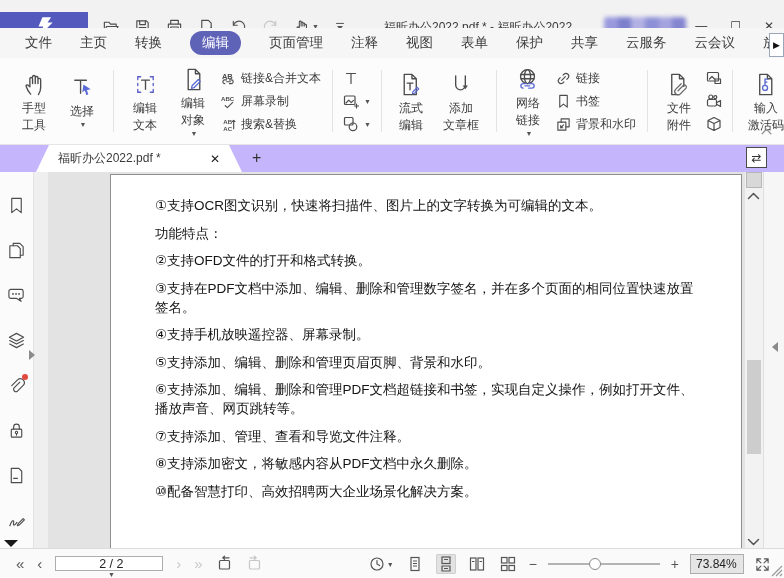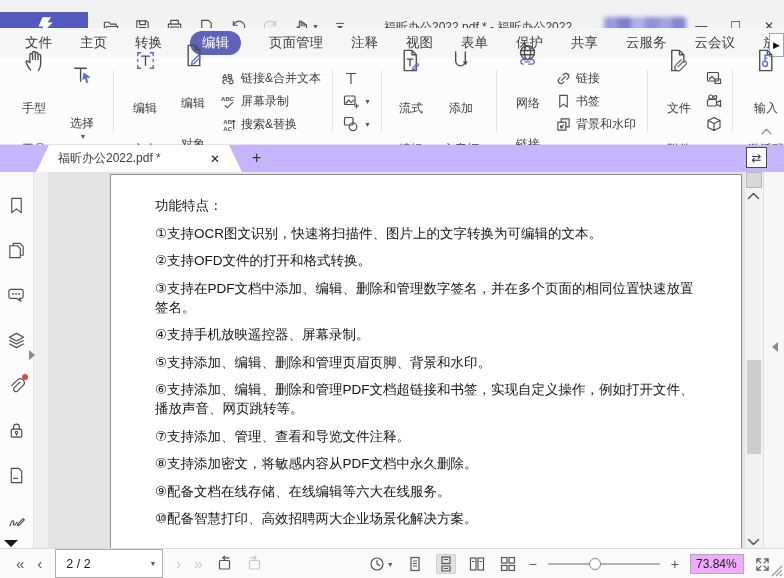--- a/index.html
+++ b/index.html
@@ -32,21 +32,21 @@
   .menu-tab.active { background:#5f63b8; color:#fff; border-radius:12px; padding:3px 12px; }
   .tab-scroll-right { position:absolute; right:0; top:33px; width:15px; height:24px; background:#fff;
                       border:1px solid #9aa7b8; display:flex; align-items:center; justify-content:center;
                       font-size:9px; color:#111; }
 
   
   .ribbon { position:absolute; left:0; top:58px; width:784px; height:87px; background:#fcfcfc;
             border-bottom:1px solid #e4e4e4; display:flex; align-items:center; padding-left:10px; }
   .rb-divider { width:1px; height:62px; background:#e3e3e3; margin:0 7px; flex:0 0 auto; }
   .rb-big { display:flex; flex-direction:column; align-items:center; width:48px; flex:0 0 auto; gap:3px; }
-  .rb-big .lbl { font-size:12px; color:#3c3c3c; line-height:14px; text-align:center; white-space:nowrap;margin-top:24px; }
+  .rb-big .lbl { font-size:12px; color:#3c3c3c; line-height:14px; text-align:center; white-space:nowrap; }
   .rb-rows { display:flex; flex-direction:column; justify-content:center; gap:6px; flex:0 0 auto; padding:0 4px; }
   .rb-row { display:flex; align-items:center; gap:5px; font-size:12px; color:#3c3c3c; white-space:nowrap; }
   .rb-iconcol { display:flex; flex-direction:column; justify-content:center; gap:7px; flex:0 0 auto; padding:0 3px; }
   .rb-iconcol .rb-row { gap:3px; }
   .ribbon-collapse { position:absolute; right:12px; top:128px; color:#9a9a9a; }
 
   
   .tabbar { position:absolute; left:0; top:145px; width:784px; height:27px; background:#c4b5fd; }
   .doc-tab { position:absolute; left:36px; top:0; width:206px; height:27px; background:#fff;
              clip-path:polygon(13px 0, 193px 0, 100% 100%, 0 100%);
@@ -82,33 +82,33 @@
   .right-strip { position:absolute; left:763px; top:0; width:21px; height:376px; background:#f6f6f6; border-left:1px solid #dedede; }
   .panel-handle-right { position:absolute; left:8px; top:170px; width:0; height:0;
                         border-right:6px solid #8a8a8a; border-top:5px solid transparent; border-bottom:5px solid transparent; }
 
   
   .statusbar { position:absolute; left:0; top:548px; width:784px; height:30px; background:#fafafa;
                border-top:1px solid #dcdcdc; display:flex; align-items:center; }
   .sb-left { display:flex; align-items:center; gap:13px; padding-left:16px; }
   .nav-glyph { font-size:15px; color:#555; line-height:1; }
   .nav-glyph.disabled { color:#c9c9c9; }
-  .page-box { width:108px; height:29px; background:#fff; border:1px solid #adadad; display:flex; align-items:center;
-              padding:0 6px 0 10px; }
+  .page-box { width:108px; height:15px; background:#fff; border:1px solid #adadad; display:flex; align-items:center;
+              padding:0 6px 0 10px;flex-direction:column; }
   .page-box .v { font-size:12.5px; color:#222; flex:1; }
   .page-box .c { font-size:7px; color:#555; }
   .sb-right { position:absolute; right:14px; top:0; height:30px; display:flex; align-items:center; gap:11px; }
   .layout-btn { padding:2px; border-radius:2px; display:flex; }
   .layout-btn.active { background:#e2e2e2; box-shadow:inset 0 0 0 1px #cfcfcf; }
   .zoom-glyph { font-size:14px; color:#555; }
   .slider { width:112px; height:14px; position:relative; display:flex; align-items:center; }
   .slider .track { width:100%; height:2px; background:#b3b3b3; }
   .slider .knob { position:absolute; left:37%; top:1px; width:12px; height:12px; border-radius:50%;
                   background:#fff; border:1px solid #8b8b8b; }
-  .zoom-box { width:54px; height:20px; background:#f0abfc; border:1px solid #adadad; display:flex;
+  .zoom-box { width:54px; height:20px; background:#e5e5e5; border:1px solid #adadad; display:flex;
               align-items:center; justify-content:flex-start; padding-left:5px; font-size:12px; color:#222; }
   .grip { position:absolute; right:1px; bottom:1px; }
 </style>
 </head>
 <body>
 
 <div class="titlebar">
   <div class="logo">
     <svg width="22" height="22" viewBox="0 0 28 28">
       <path d="M12 3h11l-4.5 6.5H25L9.5 25l3.5-10.5H7z" fill="#fff"></path>
@@ -459,30 +459,29 @@
           <path d="M3 15.5c1.4-4 2.9-6 3.9-5s-.9 3.8.1 4.3 2.4-1.3 3.4-2.8" class="ic-sm" stroke-width="1.3"></path>
           <path d="M11.5 13.5L17 8l1.3 1.3-5.5 5.5-1.9.6z" class="ic-sm" stroke-width="1.2"></path>
         </svg>
     </div>
   </div>
 
   <div class="panel-strip"></div>
   <div class="panel-handle-left"></div>
 
   <div class="page">
+    <p>①支持OCR图文识别，快速将扫描件、图片上的文字转换为可编辑的文本。</p>
     <p>功能特点：</p>
-    <p>①支持OCR图文识别，快速将扫描件、图片上的文字转换为可编辑的文本。</p>
     <p>②支持OFD文件的打开和格式转换。</p>
     <p>③支持在PDF文档中添加、编辑、删除和管理数字签名，并在多个页面的相同位置快速放置签名。</p>
     <p>④支持手机放映遥控器、屏幕录制。</p>
     <p>⑤支持添加、编辑、删除和管理页眉页脚、背景和水印。</p>
     <p>⑥支持添加、编辑、删除和管理PDF文档超链接和书签，实现自定义操作，例如打开文件、播放声音、网页跳转等。</p>
     <p>⑦支持添加、管理、查看和导览文件注释。</p>
     <p>⑧支持添加密文，将敏感内容从PDF文档中永久删除。</p>
-    <p>⑨配备文档在线存储、在线编辑等六大在线服务。</p>
     <p>⑩配备智慧打印、高效招聘两大企业场景化解决方案。</p>
   </div>
 
   <div class="vscroll">
     <div class="vs-topblock"></div>
     <div class="vs-up">
       <svg width="13" height="8" viewBox="0 0 13 8">
           <path d="M1.5 6.5l5-5 5 5" stroke="#555" fill="none" stroke-width="1.5" stroke-linecap="round" stroke-linejoin="round"></path>
         </svg>
     </div>

